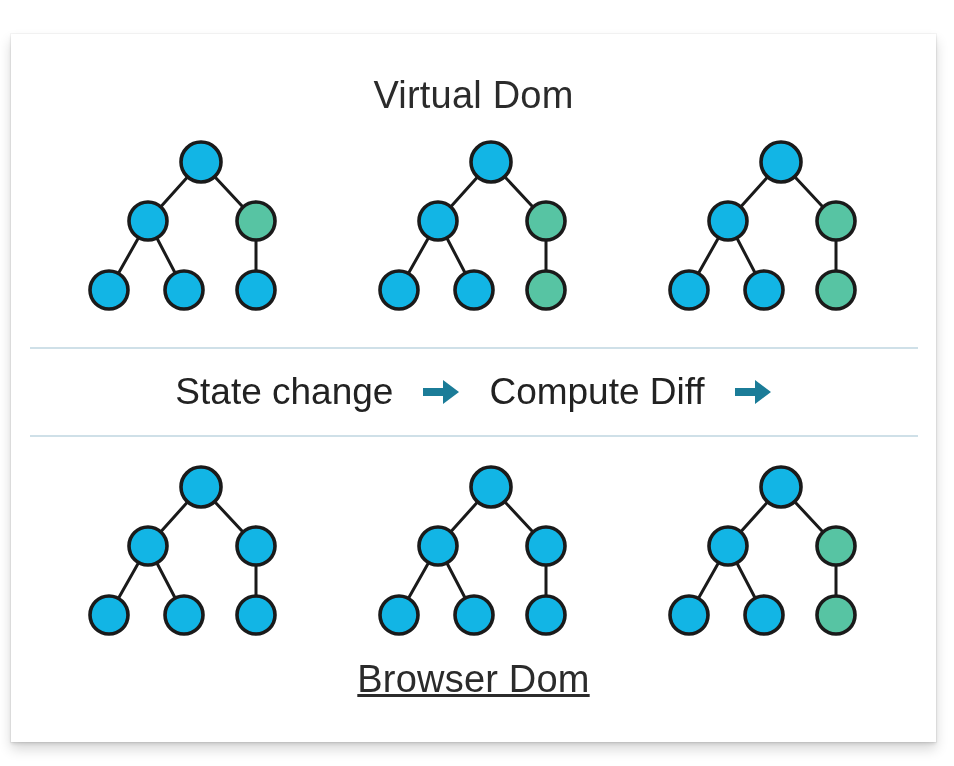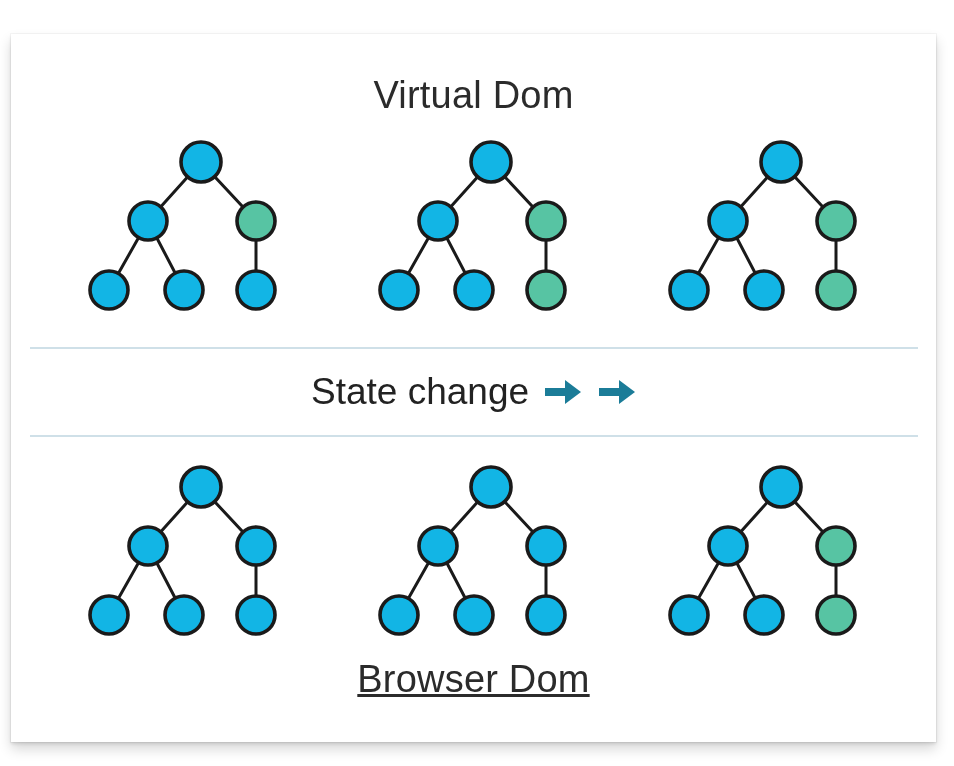--- a/index.html
+++ b/index.html
@@ -74,21 +74,21 @@
 
   #band-row {
     position: absolute;
     left: 0;
     top: 0;
     width: 888px;
     height: 90px;
     display: flex;
     align-items: center;
     justify-content: center;
-    gap: 14px;
+    gap: 28px;
   }
   .band-text {
     color: #222222;
     font-size: 37px;
     font-weight: 400;
     white-space: nowrap;
   }
   .band-arrow {
     display: inline-flex;
     align-items: center;
@@ -149,20 +149,21 @@
     <div id="band">
       <div class="rule" id="rule-top"></div>
       <div class="rule" id="rule-bottom"></div>
       <div id="band-row">
           <span class="band-text">State change</span>
           <span class="band-arrow">
             <svg viewBox="0 0 40 32" width="40" height="32">
               <path d="M2 12 H22 V4 L38 16 L22 28 V20 H2 Z" fill="#1b7c98"></path>
             </svg>
           </span>
+          <span class="band-text">Compute Diff</span>
           <span class="band-arrow">
             <svg viewBox="0 0 40 32" width="40" height="32">
               <path d="M2 12 H22 V4 L38 16 L22 28 V20 H2 Z" fill="#1b7c98"></path>
             </svg>
           </span>
         </div>
     </div>
 
     <div id="trees-bottom">
         <svg class="tree" viewBox="0 0 240 180" width="240" height="180" style="position: absolute; left: 65px; top: 430px;">

